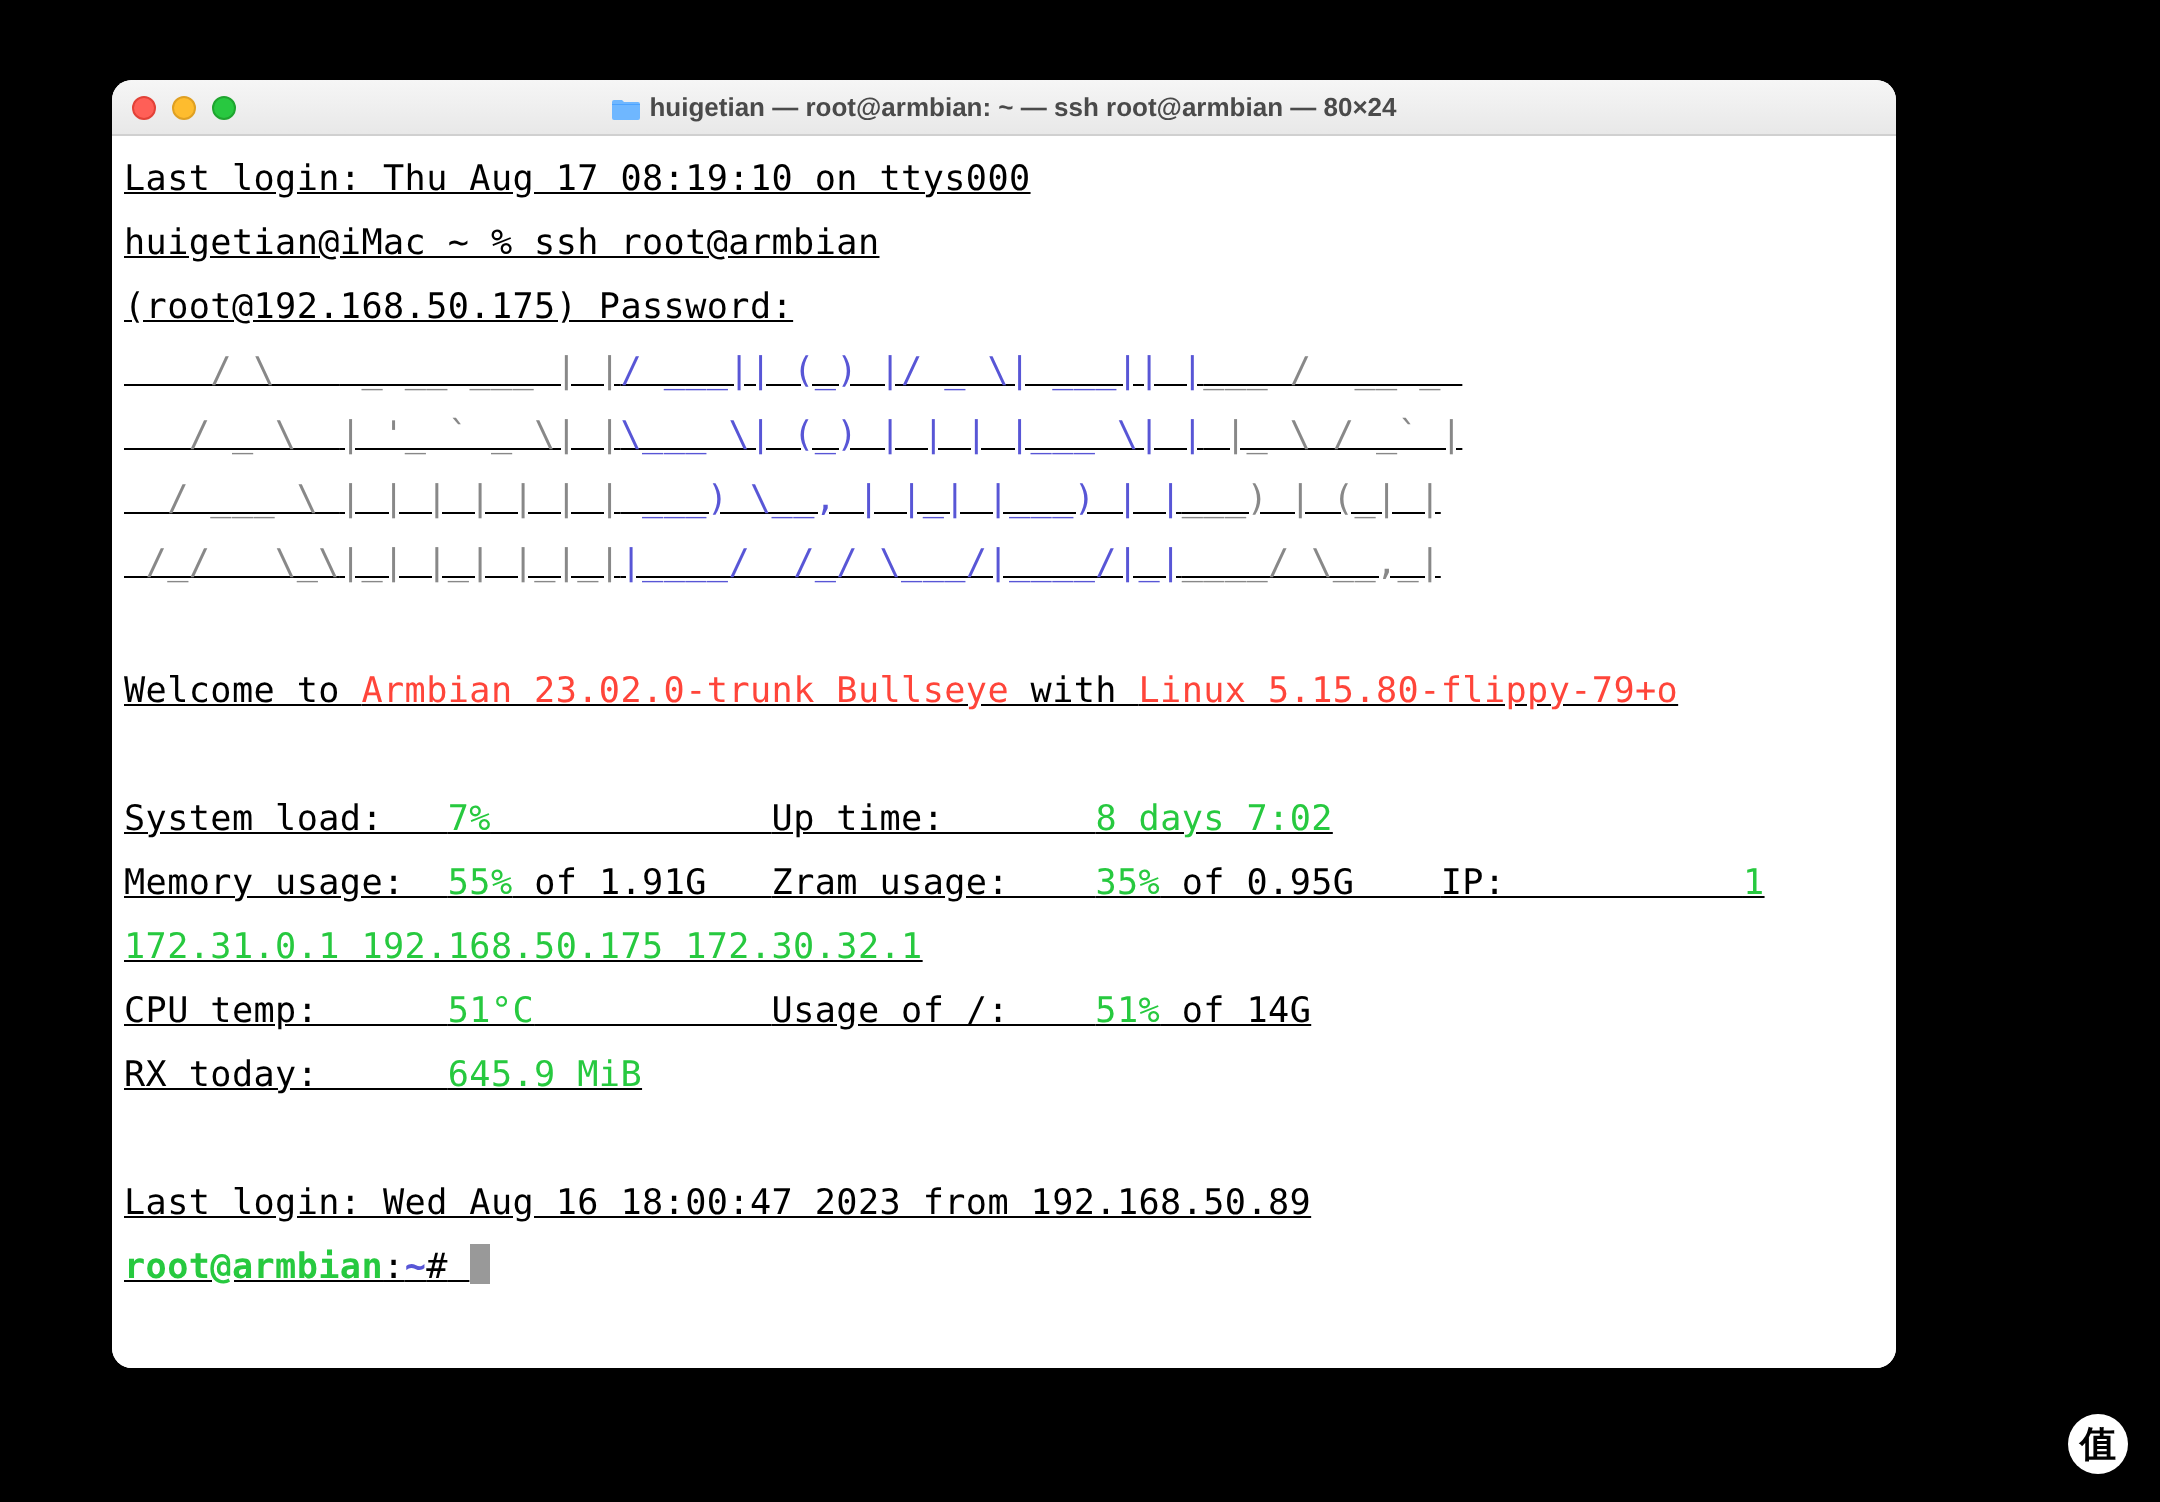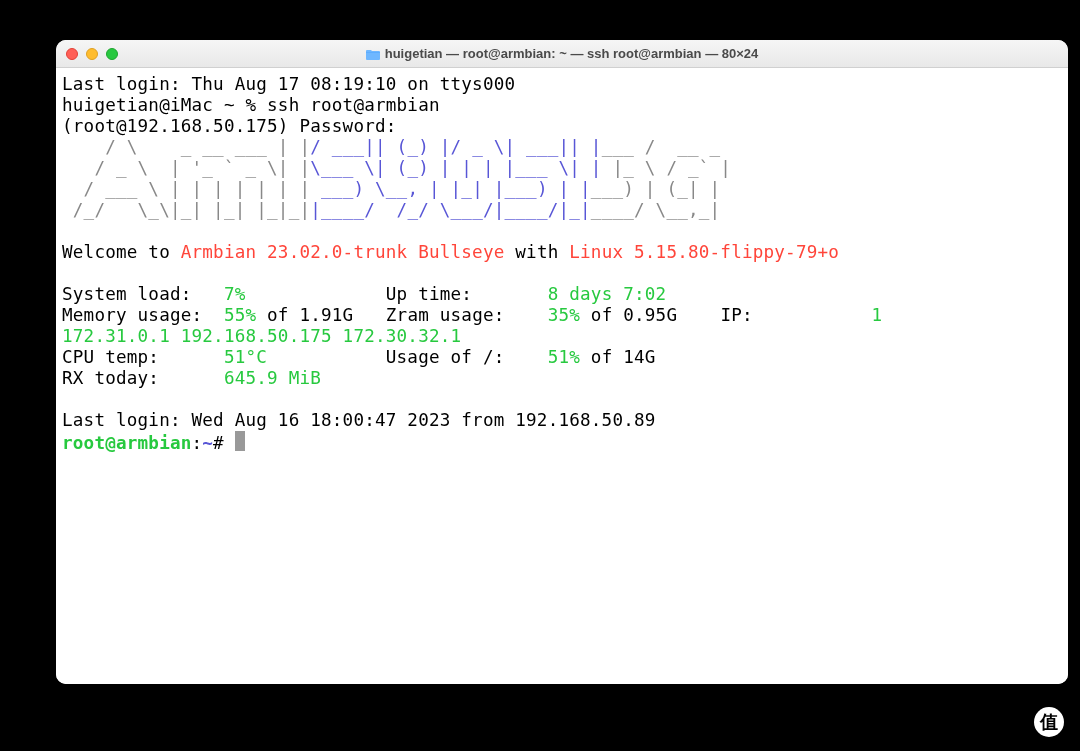--- a/index.html
+++ b/index.html
@@ -7,21 +7,21 @@
       background: #000;
       width: 1080px;
       height: 751px;
       position: relative;
       font-family: "SF Mono", "Menlo", "Monaco", monospace;
     }
     .window {
       position: absolute;
       top: 40px;
       left: 56px;
-      width: 1012px;
+      width: 892px;
       height: 644px;
       background: #fff;
       border-radius: 10px;
       box-shadow: 0 10px 40px rgba(0,0,0,0.5);
       overflow: hidden;
       display: flex;
       flex-direction: column;
     }
     .titlebar {
       height: 28px;
@@ -43,25 +43,26 @@
       pointer-events: none;
       gap: 5px;
     }
     .folder-icon { width: 14px; height: 12px; }
     .title-text { font-family: -apple-system, "Helvetica Neue", sans-serif; font-size: 13px; font-weight: 600; color: #4a4a4a; }
     .terminal {
       flex: 1;
       background: #fff;
       padding: 6px 6px;
       font-size: 17.6px;
-      line-height: 21px;
+      line-height: 32px;
       color: #000;
       white-space: pre;
       overflow: hidden;
       letter-spacing: 0.2px;
+      text-decoration: underline;
     }
     .green { color: #27c93f; }
     .red { color: #ff453a; }
     .blue { color: #5856d6; }
     .gray { color: #888; }
     .bold { font-weight: bold; }
     .cursor {
       display: inline-block;
       width: 10px; height: 20px;
       background: #999;

